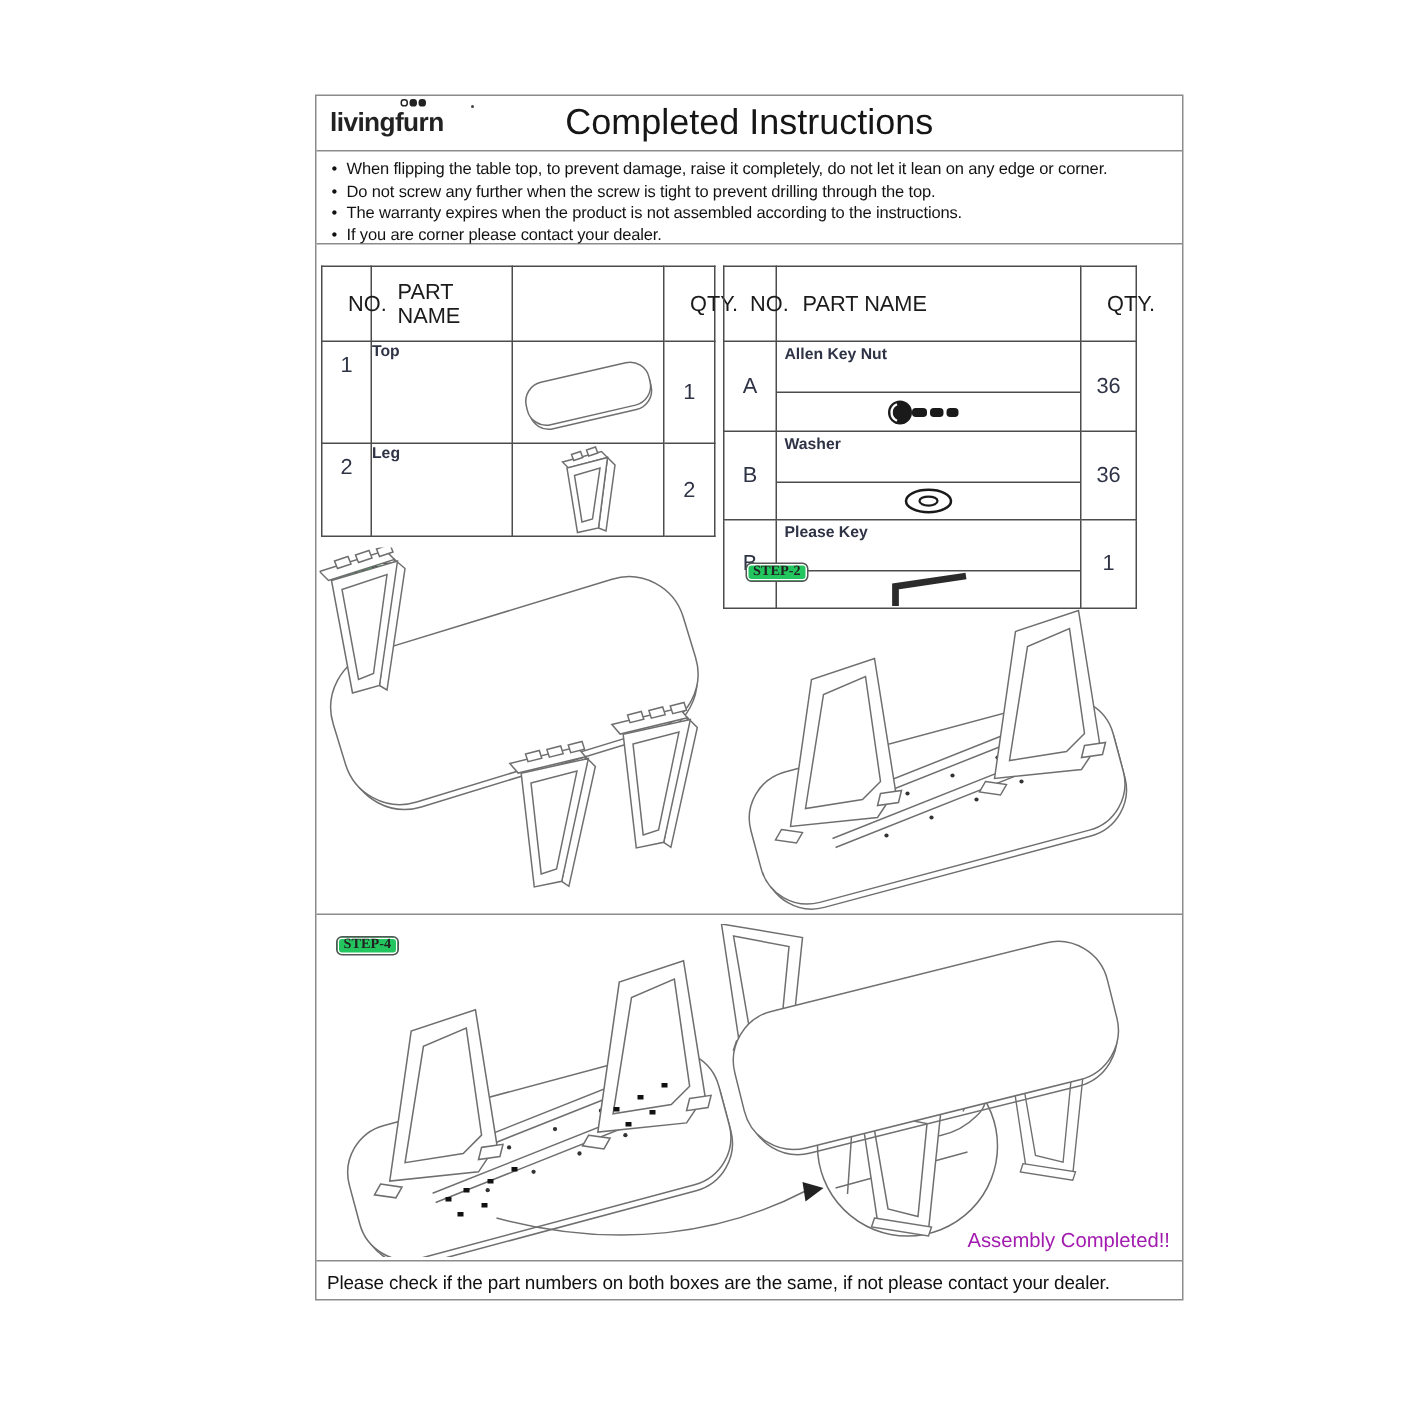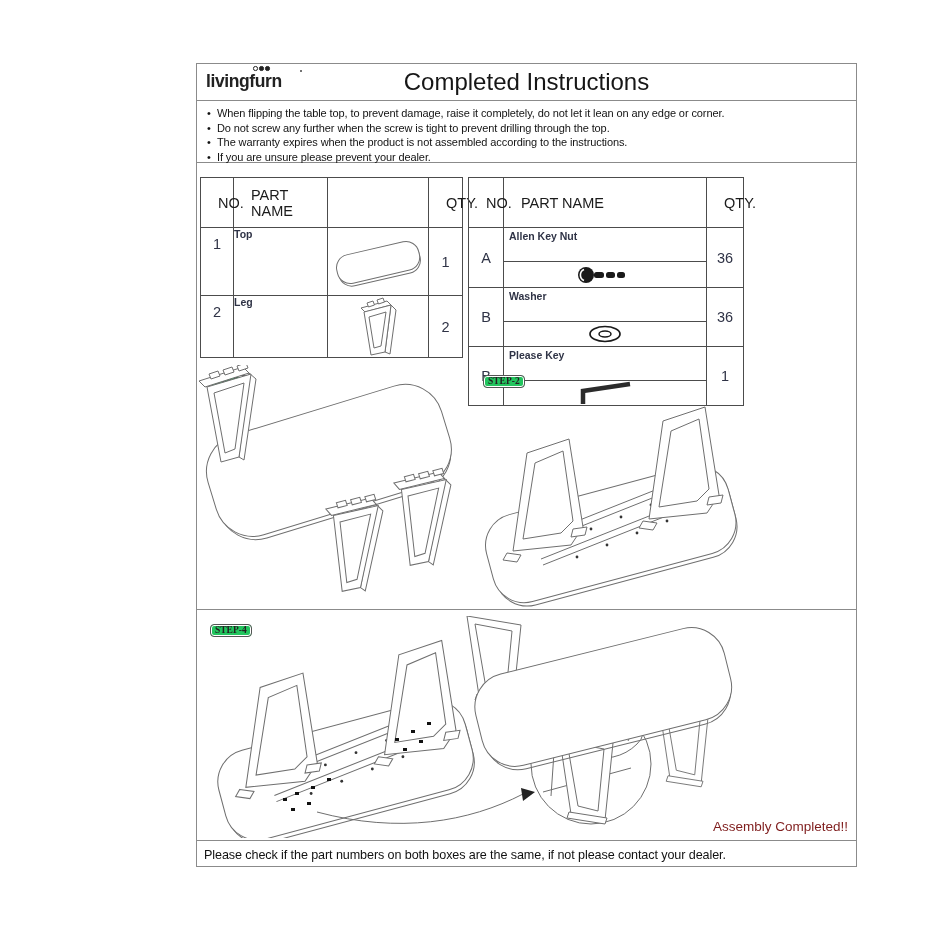--- a/index.html
+++ b/index.html
@@ -1,17 +1,17 @@
 <!DOCTYPE html>
 <html><head>
 <meta charset="utf-8">
 <style>
   html,body{margin:0;padding:0;background:#ffffff;width:941px;height:941px;
     font-family:"Liberation Sans", sans-serif;color:#1d1d1f;}
-  .page{position:absolute;left:196px;top:63px;width:661px;height:804px;
+  .page{position:absolute;left:210px;top:63px;width:579px;height:804px;
     border:1px solid #8b8b8b;background:#fff;box-sizing:border-box;}
   
   .hdr{position:relative;height:36px;border-bottom:1px solid #8b8b8b;}
   .logo{position:absolute;left:9px;top:7px;font-size:17.5px;font-weight:bold;
     letter-spacing:-0.4px;color:#222;}
   .logo-dots{position:absolute;left:56px;top:2px;display:flex;gap:1.5px;}
   .logo-dots i{display:block;width:4.5px;height:4.5px;border-radius:50%;
     border:1.2px solid #222;box-sizing:border-box;}
   .logo-dots i.f{background:#222;}
   .tm{position:absolute;left:103px;top:6px;width:2px;height:2px;background:#444;border-radius:50%;}
@@ -34,21 +34,21 @@
   .pname{font-size:10.5px;font-weight:600;padding:2px 0 19px 5px;color:#2f3346;}
   .sub{border-bottom:1.2px solid #4c4c4c;}
   .imgcell{display:flex;align-items:center;justify-content:center;}
   .num{font-size:14.5px;}
   
   .steps12{position:relative;height:244px;border-bottom:1px solid #8b8b8b;}
   .step3sec{position:relative;height:230px;border-bottom:1px solid #8b8b8b;}
   .steplab{position:absolute;border:1px solid #555;border-radius:4px;background:#22c55e;
     font-family:"Liberation Serif", serif;font-weight:bold;font-size:9.5px;
     padding:0px 4px 1px 4px;color:#222;box-shadow:0 0 0 1px #fff inset;}
-  .completed{position:absolute;right:8px;bottom:6px;font-size:13.5px;color:#7f1d1d;margin-left:44px;}
+  .completed{position:absolute;right:8px;bottom:6px;font-size:13.5px;color:#a21caf;margin-left:44px;}
   
   .footer{height:29px;line-height:28px;padding-left:7px;font-size:12.6px;
     letter-spacing:-0.1px;color:#121212;}
   svg{display:block;}
   .ln{stroke:#6f6f6f;fill:none;stroke-width:1;}
   .lnw{stroke:#6f6f6f;fill:#ffffff;stroke-width:1;}
 </style>
 </head>
 <body>
 
@@ -73,21 +73,21 @@
     <div class="row">
         <span class="b">•</span>
         <span class="t">Do not screw any further when the screw is tight to prevent drilling through the top.</span>
       </div>
     <div class="row">
         <span class="b">•</span>
         <span class="t">The warranty expires when the product is not assembled according to the instructions.</span>
       </div>
     <div class="row">
         <span class="b">•</span>
-        <span class="t">If you are unsure please prevent your dealer.</span>
+        <span class="t">If you are corner please contact your dealer.</span>
       </div>
   </div>
 
   <div class="parts">
 
     <table class="pt" id="tblL">
       <colgroup>
           <col style="width:33px">
           <col style="width:94px">
           <col style="width:101px">

